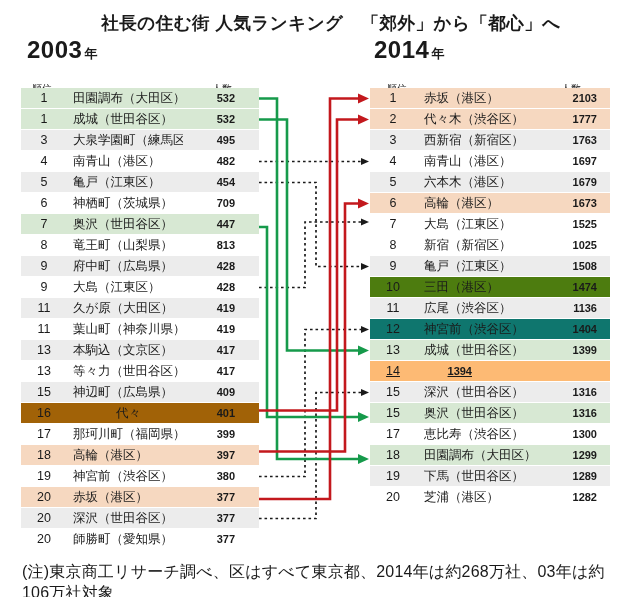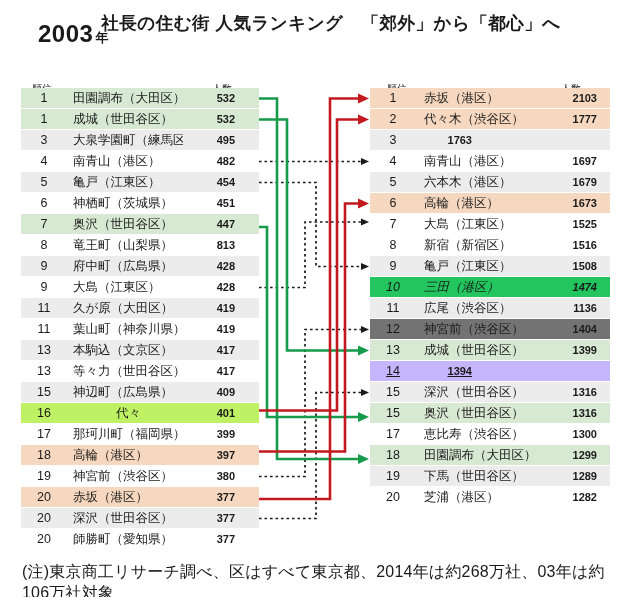--- a/index.html
+++ b/index.html
@@ -5,21 +5,21 @@
   html,body { margin:0; padding:0; background:#fff; }
   #screen {
     position:relative; width:630px; height:597px; overflow:hidden;
     background:#fff; color:#1a1a1a;
     font-family:"Liberation Sans","DejaVu Sans",sans-serif;
   }
   .title {
     position:absolute; top:11px; left:16px; width:630px;
     text-align:center; font-size:17.5px; font-weight:700; letter-spacing:0.5px;
   }
-  .year-label { position:absolute; top:20px; font-size:24px; font-weight:700; letter-spacing:0.5px;margin-left:11px; }
+  .year-label { position:absolute; top:36px; font-size:24px; font-weight:700; letter-spacing:0.5px; }
   .year-label .suffix { font-size:13px; font-weight:700; margin-left:2px; }
   .col-label { position:absolute; top:82px; font-size:10px; font-weight:400; color:#222; }
   #col-rank-left  { left:32px; }
   #col-count-left { left:212px; }
   #col-rank-right { left:387px; }
   #col-count-right{ left:561px; }
   #year-left  { left:27px; }
   #year-right { left:374px; }
   .table { position:absolute; top:88px; }
   #table-left  { left:21px;  width:238px; }
@@ -48,20 +48,23 @@
 <div id="screen">
 
   <div class="title">社長の住む街 人気ランキング　「郊外」から「都心」へ</div>
 
   <div class="year-label" id="year-left">
     <span>2003</span><span class="suffix">年</span>
   </div>
   <div class="col-label" id="col-rank-left">順位</div>
   <div class="col-label" id="col-count-left">人数</div>
 
+  <div class="year-label" id="year-right">
+    <span>2014</span><span class="suffix">年</span>
+  </div>
   <div class="col-label" id="col-rank-right">順位</div>
   <div class="col-label" id="col-count-right">人数</div>
 
   <div class="table" id="table-left">
       <div class="row" style="background: rgb(215, 232, 211);">
         <span class="rank">1</span>
         <span class="name">田園調布（大田区）</span>
         <span class="count">532</span>
       </div>
       <div class="row" style="background: rgb(215, 232, 211);">
@@ -80,21 +83,21 @@
         <span class="count">482</span>
       </div>
       <div class="row" style="background: rgb(236, 236, 236);">
         <span class="rank">5</span>
         <span class="name">亀戸（江東区）</span>
         <span class="count">454</span>
       </div>
       <div class="row" style="background: rgb(255, 255, 255);">
         <span class="rank">6</span>
         <span class="name">神栖町（茨城県）</span>
-        <span class="count">451</span>
+        <span class="count">709</span>
       </div>
       <div class="row" style="background: rgb(215, 232, 211);">
         <span class="rank">7</span>
         <span class="name">奥沢（世田谷区）</span>
         <span class="count">447</span>
       </div>
       <div class="row" style="background: rgb(255, 255, 255);">
         <span class="rank">8</span>
         <span class="name">竜王町（山梨県）</span>
         <span class="count">813</span>
@@ -127,21 +130,21 @@
       <div class="row" style="background: rgb(255, 255, 255);">
         <span class="rank">13</span>
         <span class="name">等々力（世田谷区）</span>
         <span class="count">417</span>
       </div>
       <div class="row" style="background: rgb(236, 236, 236);">
         <span class="rank">15</span>
         <span class="name">神辺町（広島県）</span>
         <span class="count">409</span>
       </div>
-      <div class="row" style="background: #bef264; gap: 43px;">
+      <div class="row" style="background: #a16207; gap: 43px;">
         <span class="rank">16</span>
         <span class="name">代々木（渋谷区）</span>
         <span class="count">401</span>
       </div>
       <div class="row" style="background: rgb(255, 255, 255);">
         <span class="rank">17</span>
         <span class="name">那珂川町（福岡県）</span>
         <span class="count">399</span>
       </div>
       <div class="row" style="background: rgb(246, 216, 192);">
@@ -176,20 +179,21 @@
         <span class="name">赤坂（港区）</span>
         <span class="count">2103</span>
       </div>
       <div class="row" style="background: rgb(246, 216, 192);">
         <span class="rank">2</span>
         <span class="name">代々木（渋谷区）</span>
         <span class="count">1777</span>
       </div>
       <div class="row" style="background: rgb(236, 236, 236);">
         <span class="rank">3</span>
+        <span class="name">西新宿（新宿区）</span>
         <span class="count">1763</span>
       </div>
       <div class="row" style="background: rgb(255, 255, 255);">
         <span class="rank">4</span>
         <span class="name">南青山（港区）</span>
         <span class="count">1697</span>
       </div>
       <div class="row" style="background: rgb(236, 236, 236);">
         <span class="rank">5</span>
         <span class="name">六本木（港区）</span>
@@ -201,48 +205,48 @@
         <span class="count">1673</span>
       </div>
       <div class="row" style="background: rgb(255, 255, 255);">
         <span class="rank">7</span>
         <span class="name">大島（江東区）</span>
         <span class="count">1525</span>
       </div>
       <div class="row" style="background: rgb(255, 255, 255);">
         <span class="rank">8</span>
         <span class="name">新宿（新宿区）</span>
-        <span class="count">1516</span>
+        <span class="count">1025</span>
       </div>
       <div class="row" style="background: rgb(236, 236, 236);">
         <span class="rank">9</span>
         <span class="name">亀戸（江東区）</span>
         <span class="count">1508</span>
       </div>
-      <div class="row" style="background: #22c55e; font-style: italic;">
+      <div class="row" style="background: #4d7c0f;">
         <span class="rank">10</span>
         <span class="name">三田（港区）</span>
         <span class="count">1474</span>
       </div>
       <div class="row" style="background: rgb(236, 236, 236);">
         <span class="rank">11</span>
         <span class="name">広尾（渋谷区）</span>
         <span class="count">1136</span>
       </div>
-      <div class="row" style="background: #737373;">
+      <div class="row" style="background: #0f766e;">
         <span class="rank">12</span>
         <span class="name">神宮前（渋谷区）</span>
         <span class="count">1404</span>
       </div>
       <div class="row" style="background: rgb(215, 232, 211);">
         <span class="rank">13</span>
         <span class="name">成城（世田谷区）</span>
         <span class="count">1399</span>
       </div>
-      <div class="row" style="background: #c4b5fd; text-decoration: underline;">
+      <div class="row" style="background: #fdba74; text-decoration: underline;">
         <span class="rank">14</span>
         <span class="count">1394</span>
       </div>
       <div class="row" style="background: rgb(236, 236, 236);">
         <span class="rank">15</span>
         <span class="name">深沢（世田谷区）</span>
         <span class="count">1316</span>
       </div>
       <div class="row" style="background: rgb(215, 232, 211);">
         <span class="rank">15</span>

